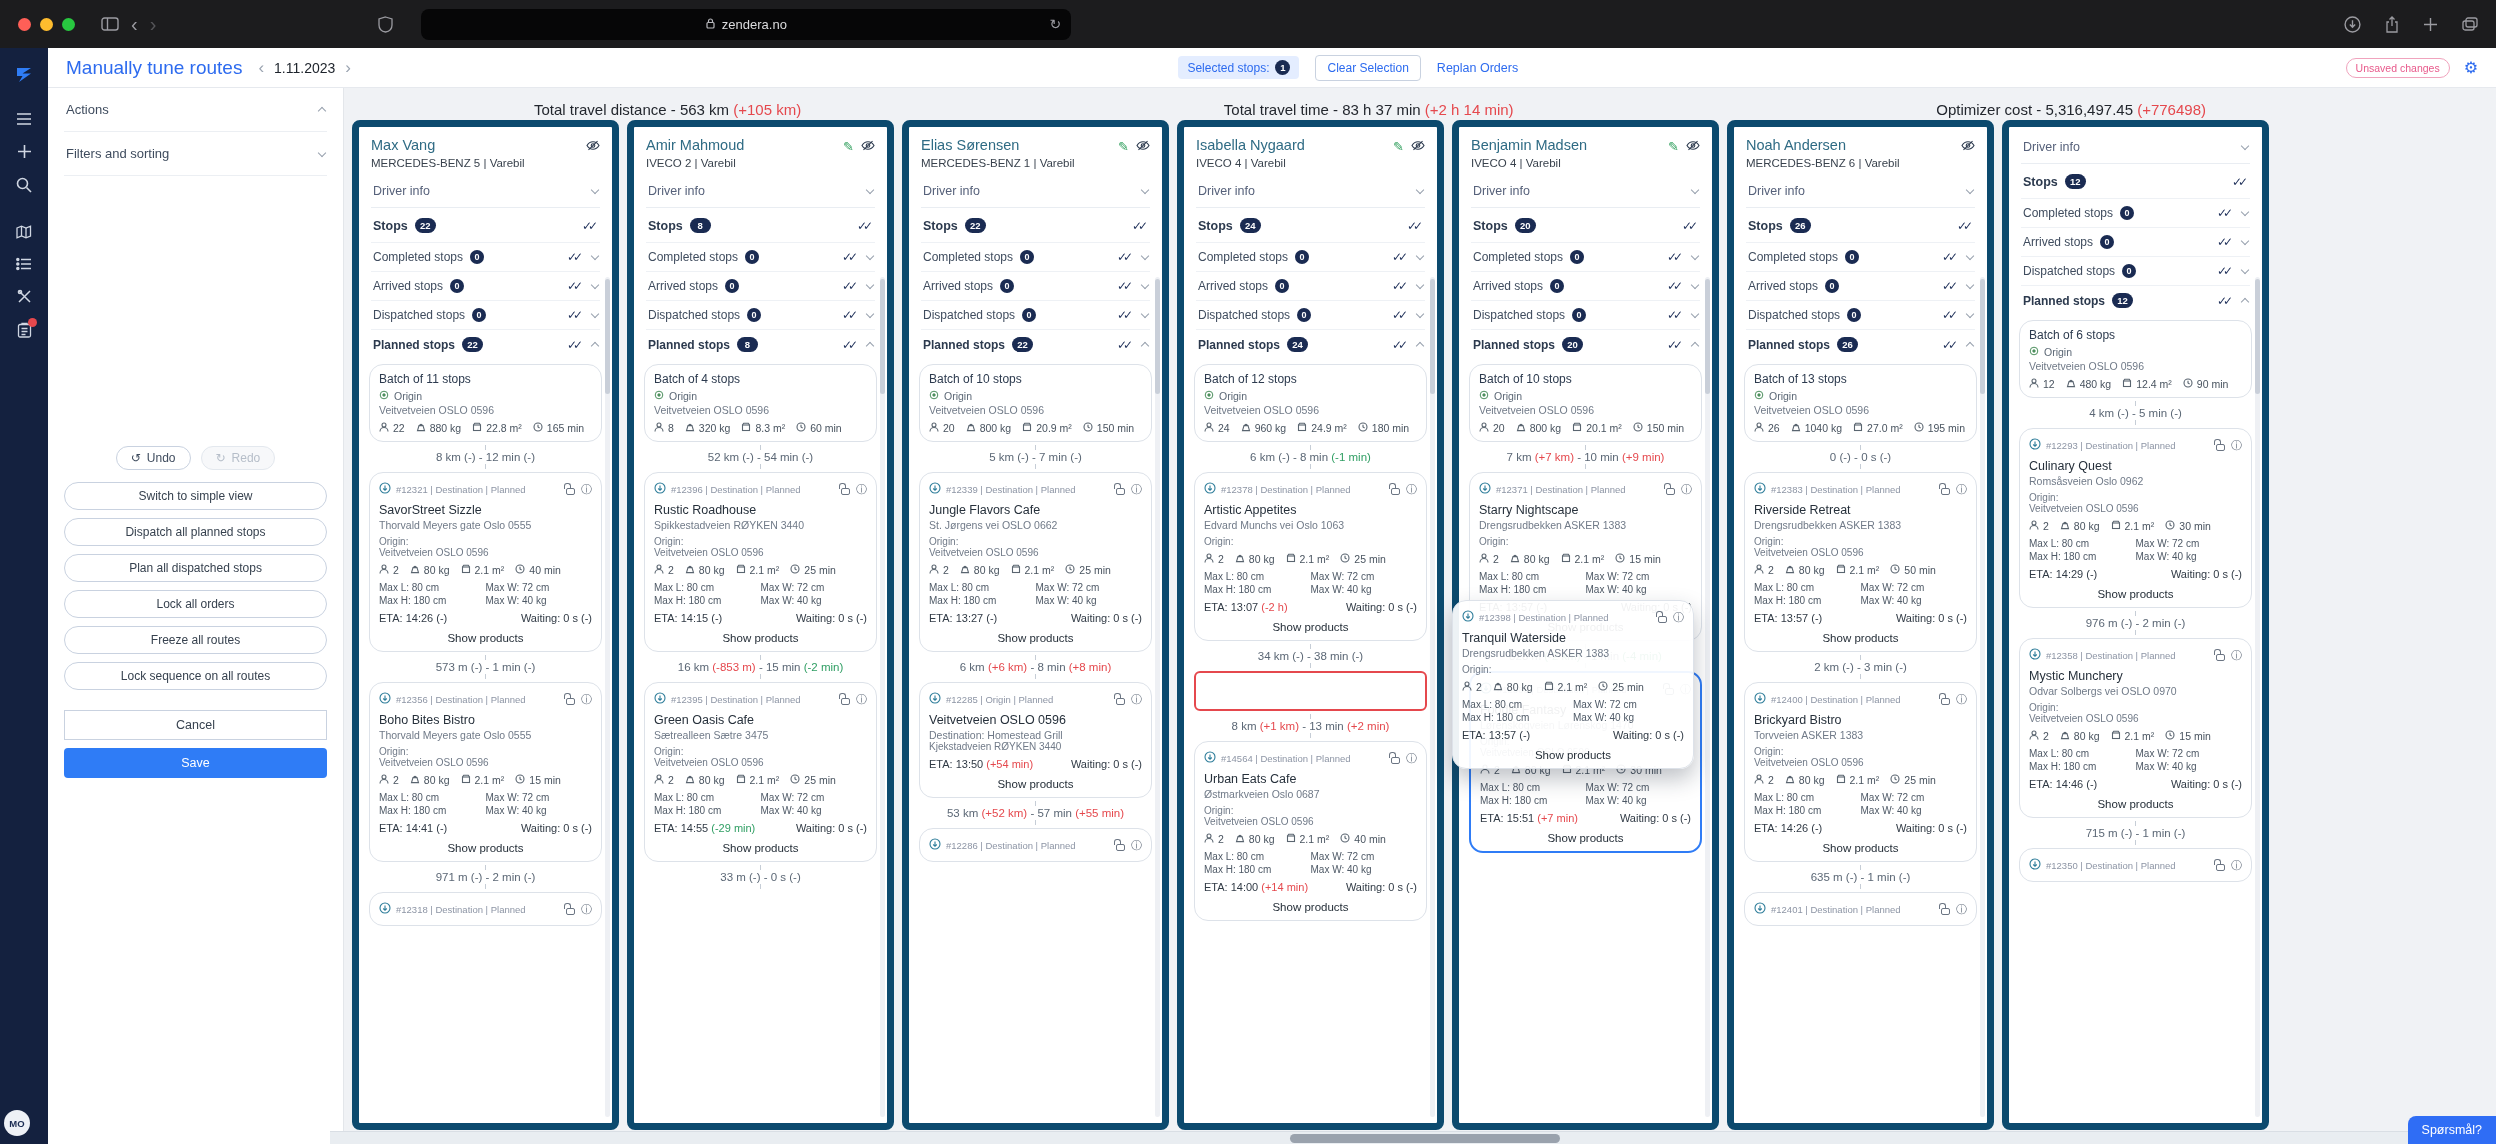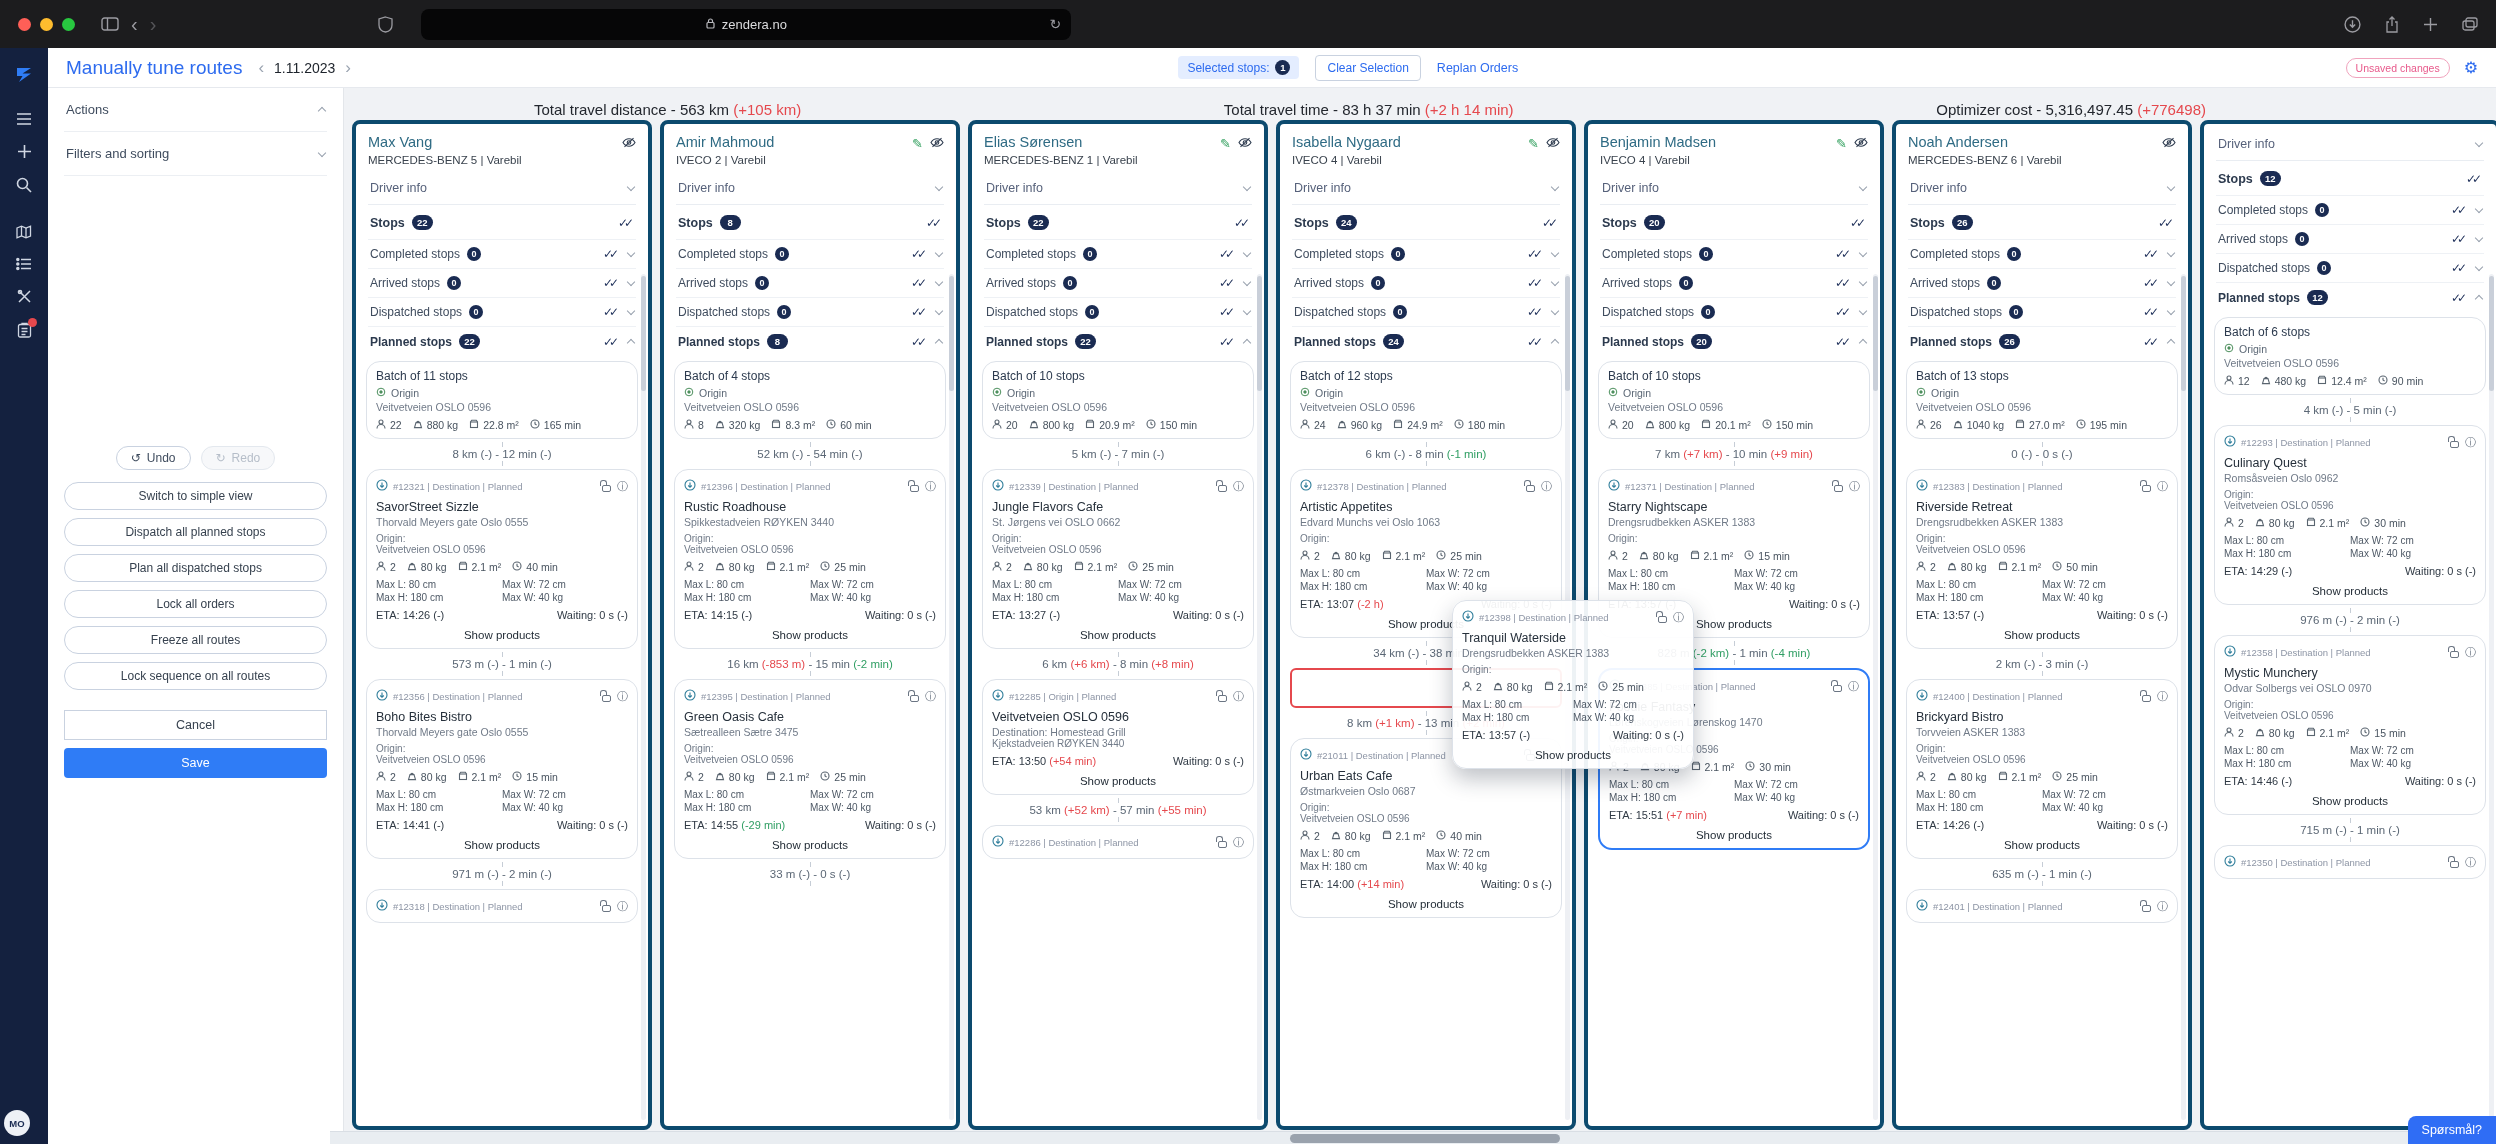--- a/index.html
+++ b/index.html
@@ -57,21 +57,21 @@
   .cancel-btn { border:1px solid #c9d2e0; border-radius:0; padding:7px 0; font-size:12.5px; color:#37424f; background:#fff; margin-top:16px; text-align:center; cursor:pointer; }
   .save-btn { background:#2f7cf6; color:#fff; border:none; border-radius:4px; padding:8px 0; font-size:12.5px; margin-top:8px; text-align:center; cursor:pointer; }
 
   
   .main { flex:1; display:flex; flex-direction:column; background:#f0f2f5; position:relative; min-width:0; overflow:hidden; }
   .stats-bar { height:30px; display:flex; align-items:flex-end; justify-content:space-between; padding:0 290px 0 190px; font-size:15px; color:#23272e; flex:none;gap:20px; }
   .stat-delta { color:#e5484d; }
 
   
   .routes { flex:1; display:flex; gap:8px; padding:2px 8px 14px; overflow:hidden; }
-  .col { width:300px; flex:none; background:#fff; border:4px solid #0c4a6e; border-radius:8px; position:relative; overflow:hidden; }
+  .col { width:267px; flex:none; background:#fff; border:7px solid #0c4a6e; border-radius:8px; position:relative; overflow:hidden; }
   .col-head { padding:10px 12px 2px; }
   .col-name-row { display:flex; align-items:flex-start; gap:6px; }
   .col-name { color:#2f6b84; font-size:14.5px; font-weight:500; }
   .col-icons { margin-left:auto; display:flex; gap:7px; align-items:center; }
   .pencil { color:#2e9e5b; font-size:13px; cursor:pointer; line-height:1; }
   .col-vehicle { font-size:11.5px; color:#39424d; margin-top:2px; }
   .drv-row { margin:4px 12px 0; padding:9px 2px; border-bottom:1px solid #e9edf2; display:flex; justify-content:space-between; align-items:center; font-size:12.5px; color:#56617a; cursor:pointer; }
   .stops-row { margin:0 12px; padding:10px 2px 9px; display:flex; align-items:center; gap:7px; font-size:12.5px; font-weight:bold; color:#2c3a4e; }
   .sub-row { margin:0 12px; padding:7px 2px; border-top:1px solid #eef1f5; display:flex; align-items:center; gap:7px; font-size:12px; color:#3f4c5e; cursor:pointer; }
   .row-right { margin-left:auto; display:flex; gap:9px; align-items:center; }
@@ -986,21 +986,21 @@
                 </div>
                 <div class="segment"><span>34 km (-) - 38 min (-)</span></div>
                 <div class="placeholder-card"></div>
                 <div class="segment"><span>8 km </span><span class="c-red">(+1 km)</span><span> - 13 min </span><span class="c-red">(+2 min)</span></div>
                 <div class="stop-card">
                   <div class="card-head">
                     <span><svg width="12" height="12" viewBox="0 0 12 12" fill="none" stroke="#2e7d9a" stroke-width="1.1">
                         <circle cx="6" cy="6" r="5"></circle>
                         <path d="M6 3.5v4.6M4.2 6.5L6 8.3l1.8-1.8"></path>
                       </svg></span>
-                    <span class="card-id">#21011 | Destination | Planned</span>
+                    <span class="card-id">#14564 | Destination | Planned</span>
                     <span class="head-icons">
                       <span class="lock"></span>
                       <span class="info-glyph">ⓘ</span>
                     </span>
                   </div>
                   <div class="card-name">Urban Eats Cafe</div>
                   <div class="card-addr">Østmarkveien Oslo 0687</div>
                   <div class="card-origin-label">Origin:</div>
                   <div class="card-origin">Veitvetveien OSLO 0596</div>
                   <div class="stats-row">

